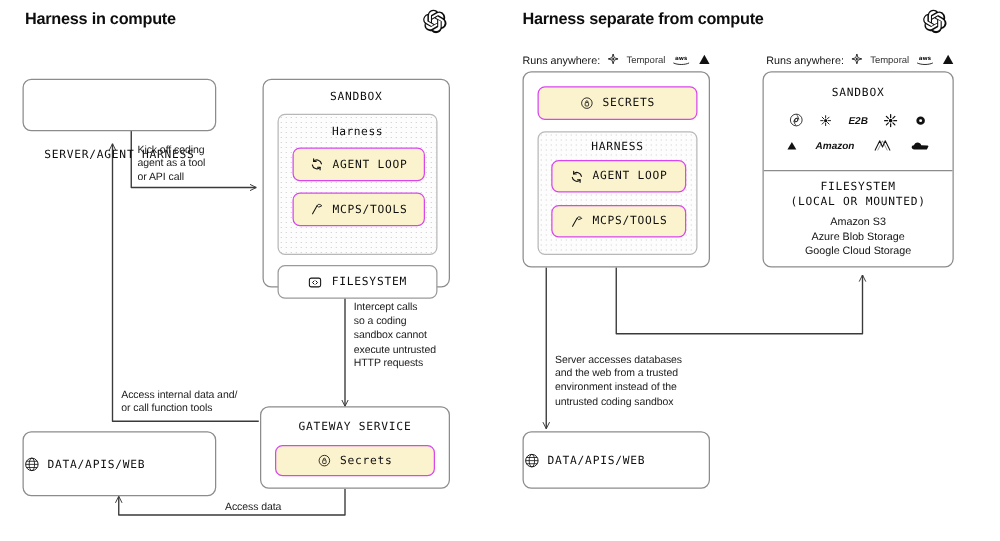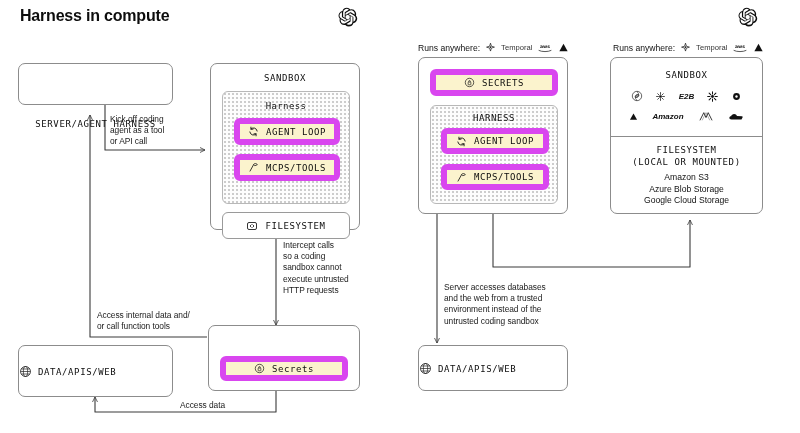--- a/index.html
+++ b/index.html
@@ -12,21 +12,21 @@
     font-family: "Liberation Sans", sans-serif;
     color: #0d0d0d;
     overflow: hidden;
   }
   .panel { position: absolute; top: 0; height: 433px; }
   #panel-left  { left: 0;   width: 400px; }
   #panel-right { left: 400px; width: 400px; }
 
   .panel-title {
     position: absolute;
-    font-size: 16px;
+    font-size: 13px;
     font-weight: bold;
     letter-spacing: -0.2px;
     white-space: nowrap;
   }
   .oai-logo { position: absolute; width: 20px; height: 20px; }
 
   
   .box {
     position: absolute;
     box-sizing: border-box;
@@ -58,21 +58,21 @@
     background-color: #fdfdfd;
     background-image: radial-gradient(#c9c9c9 0.7px, transparent 0.8px);
     background-size: 4px 4px;
   }
 
   
   .chip {
     position: absolute;
     box-sizing: border-box;
     background: #fbf3cd;
-    border: 6px solid #d946ef;
+    border: 1px solid #d946ef;
     border-radius: 6px;
     display: flex;
     align-items: center;
     justify-content: center;
     gap: 7px;
   }
   .chip-label {
     font-family: "DejaVu Sans Mono", monospace;
     font-size: 9px;
     letter-spacing: 0.6px;
@@ -220,20 +220,21 @@
     <div class="plain-chip" style="left:11px; top:148px; width:128px; height:27px;">
       <svg width="12" height="12" viewBox="0 0 24 24">
         <rect x="3" y="5" width="18" height="14" rx="3" fill="none" stroke="#111" stroke-width="1.7"></rect>
         <path d="M10.5 9.5 8 12l2.5 2.5M13.5 9.5 16 12l-2.5 2.5" fill="none" stroke="#111" stroke-width="1.6" stroke-linecap="round" stroke-linejoin="round"></path>
       </svg>
       <span class="chip-label">FILESYSTEM</span>
     </div>
   </div>
 
   <div class="box" style="left:208px; top:325px; width:152px; height:66px;">
+    <div class="box-label" style="position:absolute; left:0; right:0; top:11px;">GATEWAY SERVICE</div>
     <div class="chip" style="left:11px; top:30px; width:128px; height:25px;">
       <svg width="11" height="11" viewBox="0 0 24 24">
         <circle cx="12" cy="12" r="9.2" fill="none" stroke="#111" stroke-width="1.5"></circle>
         <rect x="9" y="11" width="6" height="6" rx="1.2" fill="none" stroke="#111" stroke-width="1.4"></rect>
         <path d="M10.2 11V9.6a1.8 1.8 0 0 1 3.6 0V11" fill="none" stroke="#111" stroke-width="1.4"></path>
       </svg>
       <span class="chip-label">Secrets</span>
     </div>
   </div>
 
@@ -256,20 +257,21 @@
   <div class="note" style="left:283px; top:240px; width:100px;">Intercept calls
 so a coding
 sandbox cannot
 execute untrusted
 HTTP requests</div>
   <div class="note" style="left:180px; top:400px; width:80px;">Access data</div>
 </div>
 
 <div class="panel" id="panel-right">
 
+  <div class="panel-title" style="left:18px; top:7px;">Harness separate from compute</div>
 
   <svg class="oai-logo" style="left:338px; top:7px;" viewBox="0 0 24 24">
     <path fill="#0d0d0d" d="M21.5 10.2a5.6 5.6 0 0 0-.5-4.6 5.7 5.7 0 0 0-6.1-2.7A5.6 5.6 0 0 0 10.7 1a5.7 5.7 0 0 0-5.4 3.9 5.6 5.6 0 0 0-3.8 2.7 5.7 5.7 0 0 0 .7 6.6 5.6 5.6 0 0 0 .5 4.6 5.7 5.7 0 0 0 6.1 2.7 5.6 5.6 0 0 0 4.2 1.9 5.7 5.7 0 0 0 5.4-3.9 5.6 5.6 0 0 0 3.8-2.7 5.7 5.7 0 0 0-.7-6.6zM12.8 21.4a4.2 4.2 0 0 1-2.7-1l.13-.07 4.5-2.6a.73.73 0 0 0 .37-.64v-6.35l1.9 1.1a.07.07 0 0 1 .4.05v5.26a4.23 4.23 0 0 1-4.24 4.25zM3.7 17.5a4.2 4.2 0 0 1-.5-2.8l.13.08 4.5 2.6a.73.73 0 0 0 .74 0l5.5-3.17v2.2a.07.07 0 0 1-.3.06l-4.55 2.63a4.24 4.24 0 0 1-5.78-1.55zM2.5 8.2a4.2 4.2 0 0 1 2.2-1.86v5.35a.72.72 0 0 0 .36.63l5.48 3.16-1.9 1.1a.07.07 0 0 1-.07 0L4.06 13.9A4.24 4.24 0 0 1 2.5 8.2zm15.6 3.63L12.6 8.65l1.9-1.1a.07.07 0 0 1 .07 0l4.55 2.63a4.24 4.24 0 0 1-.65 7.65v-5.35a.72.72 0 0 0-.37-.64zm1.9-2.85-.13-.08-4.49-2.62a.73.73 0 0 0-.74 0L9.14 9.46v-2.2a.07.07 0 0 1 .03-.06l4.55-2.62a4.24 4.24 0 0 1 6.29 4.39zM8.1 12.87l-1.9-1.1a.07.07 0 0 1-.04-.05V6.46a4.24 4.24 0 0 1 6.95-3.25l-.13.07-4.5 2.6a.73.73 0 0 0-.37.63zm1.03-2.22 2.45-1.42 2.45 1.41v2.83l-2.44 1.41-2.45-1.41z"></path>
   </svg>
 
   <div class="runs-row" style="left:18px; top:42px;">
     <span class="runs-label">Runs anywhere:</span>
     <svg width="11" height="11" viewBox="0 0 24 24">
       <path d="M12 2.6 14 9.2l6.6 2-6.6 2-2 6.6-2-6.6-6.6-2 6.6-2z" fill="none" stroke="#111" stroke-width="1.5" stroke-linejoin="round"></path>
       <circle cx="12" cy="11.2" r="1.7" fill="#111"></circle>

